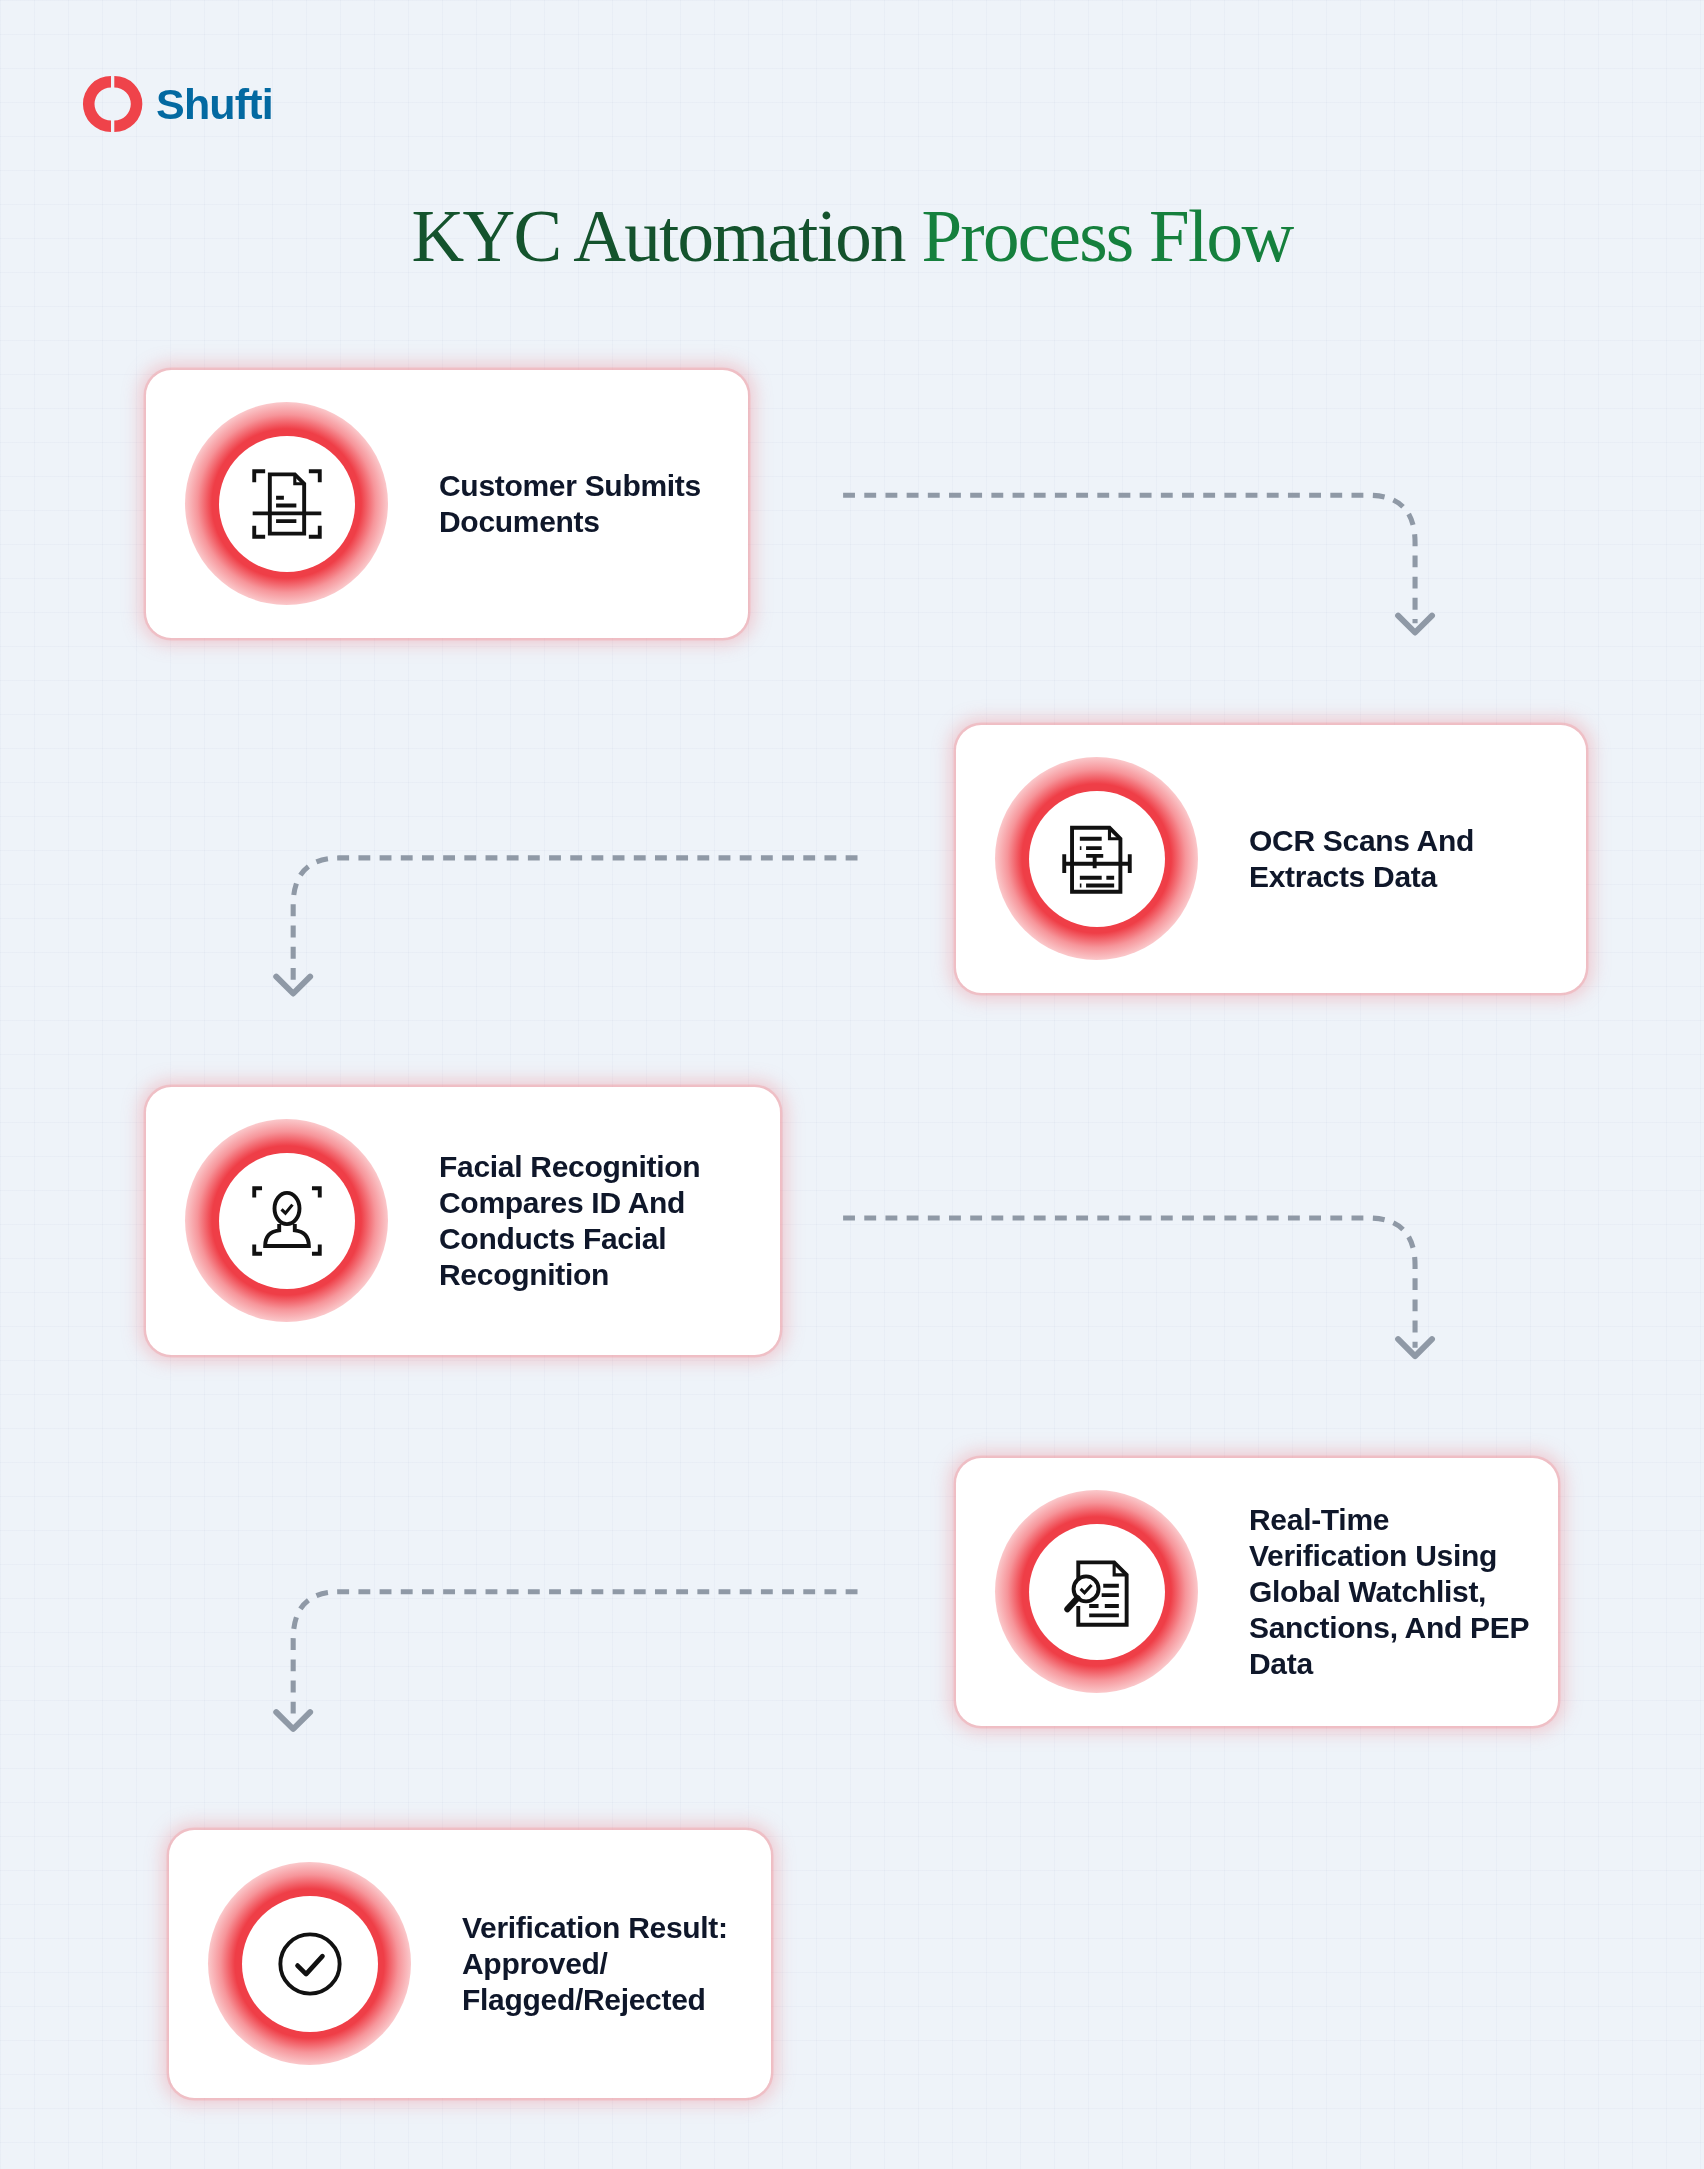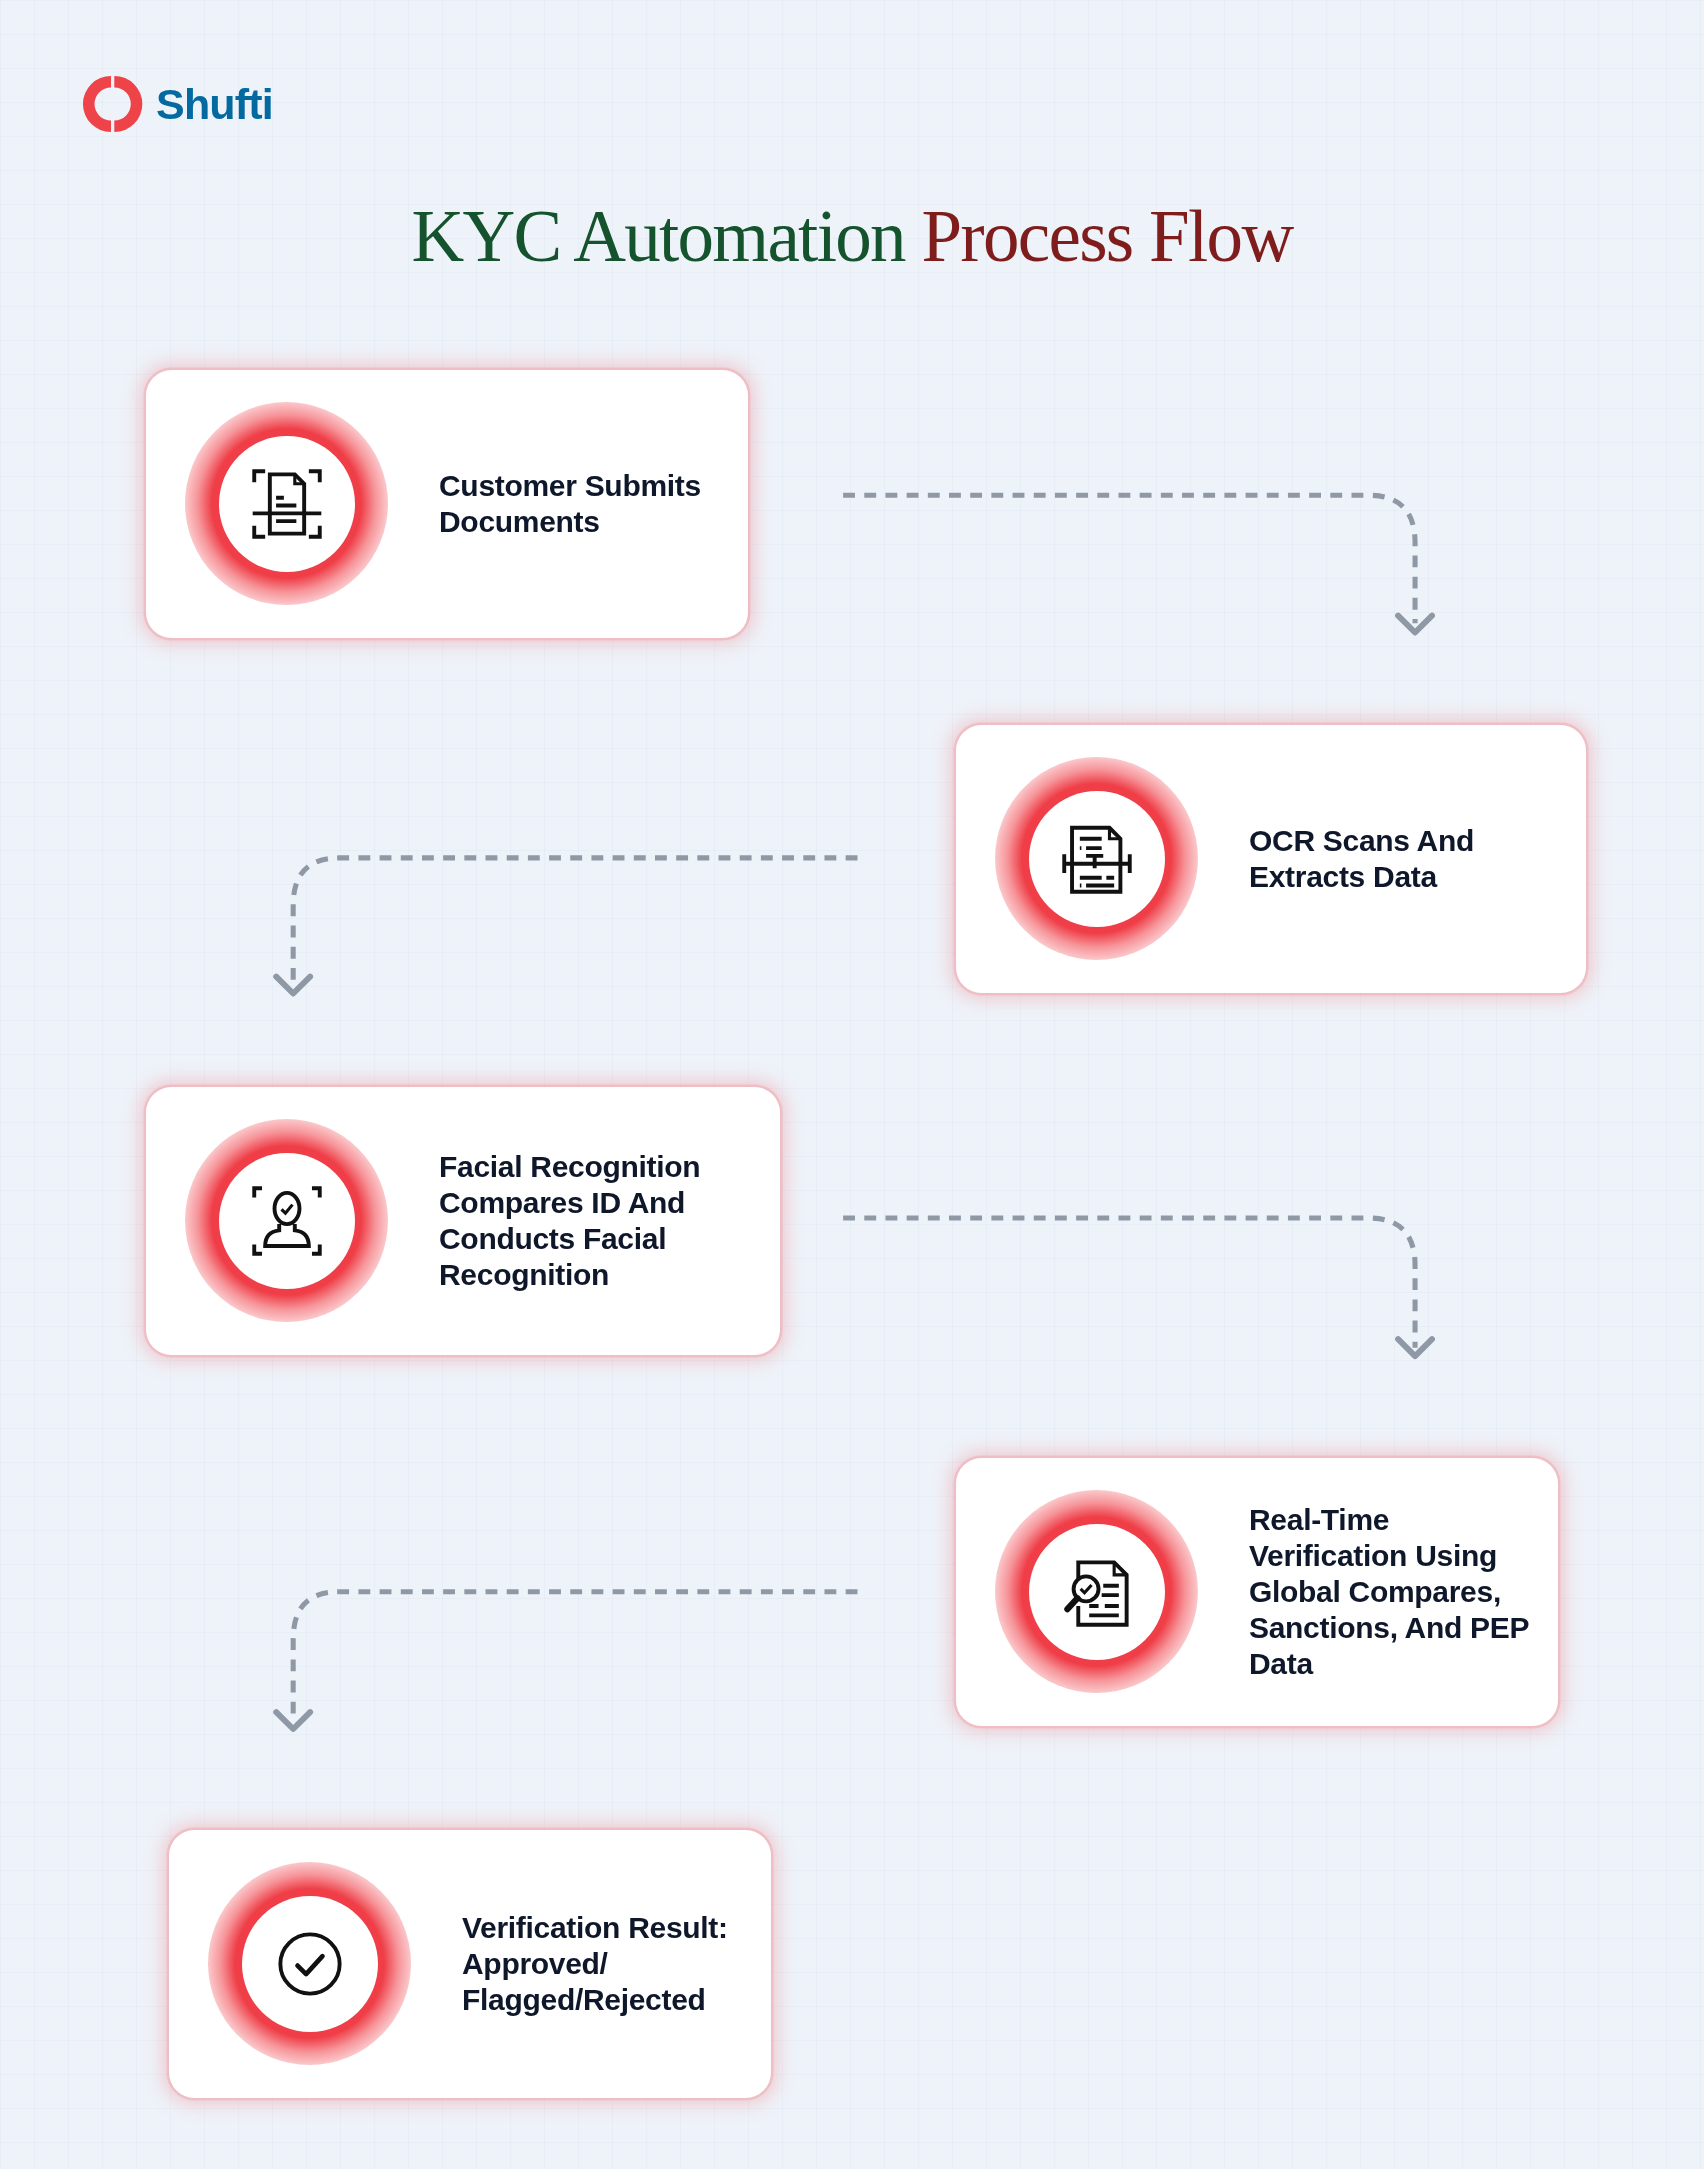--- a/index.html
+++ b/index.html
@@ -17,21 +17,21 @@
   }
   .logo { position: absolute; left: 78px; top: 71px; display: flex; align-items: center; }
   .logo-mark { width: 66px; height: 66px; margin-right: 12px; }
   .logo-text { font-size: 43px; font-weight: 700; color: #0369a1; letter-spacing: -0.8px; }
   .title {
     position: absolute; left: 0; right: 0; top: 200px; text-align: center;
     font-family: "Liberation Serif", "DejaVu Serif", serif;
     font-size: 73px; letter-spacing: -1.7px; line-height: 1;
   }
   .title .accent { color: #14532d; }
-  .title .dark { color: #7f1d1d; }
+  .title .dark { color: #15803d; }
   .card {
     position: absolute; width: 602px; height: 268px; background: #ffffff;
     border-radius: 25.4px;
     box-shadow: 0 0 0 2.5px rgba(240,150,155,0.35), 0 0 18.6px 5.1px rgba(240,120,128,0.35);
   }
   .icon-wrap {
     position: absolute; left: 39px; top: 32px; width: 203px; height: 203px; border-radius: 50%;
     background: radial-gradient(circle, #ef3e47 0%, #ef3e47 52%, rgba(239,62,71,0.55) 62%, rgba(239,62,71,0.15) 75%, rgba(239,62,71,0) 82%);
   }
   .icon-disc {
@@ -130,21 +130,21 @@
       <svg viewBox="0 0 100 100" fill="none" stroke="#111" stroke-width="5">
         <path d="M26 34 V12 H72 L88 28 V92 H26 V68"></path>
         <path d="M72 12 V28 H88" stroke-width="4"></path>
         <circle cx="36" cy="46" r="16"></circle>
         <path d="M25 58 L12 72" stroke-width="8" stroke-linecap="round"></path>
         <path d="M29 46 L34 51 L43 41" stroke-width="4"></path>
         <path d="M58 42 H78 M56 54 H78 M40 68 H52 M60 68 H78 M40 80 H78"></path>
       </svg>
     </div>
   </div>
-  <div class="card-text">Real-Time Verification Using Global Compares, Sanctions, And PEP Data</div>
+  <div class="card-text">Real-Time Verification Using Global Watchlist, Sanctions, And PEP Data</div>
 </div>
 
 <div class="card" style="left:158px; top:1830px;margin-left:11px;">
   <div class="icon-wrap">
     <div class="icon-disc">
       <svg viewBox="0 0 100 100" fill="none" stroke="#111" stroke-width="5">
         <circle cx="50" cy="50" r="38"></circle>
         <path d="M34 52 L45 63 L66 40" stroke-width="6" stroke-linecap="round" stroke-linejoin="round"></path>
       </svg>
     </div>

